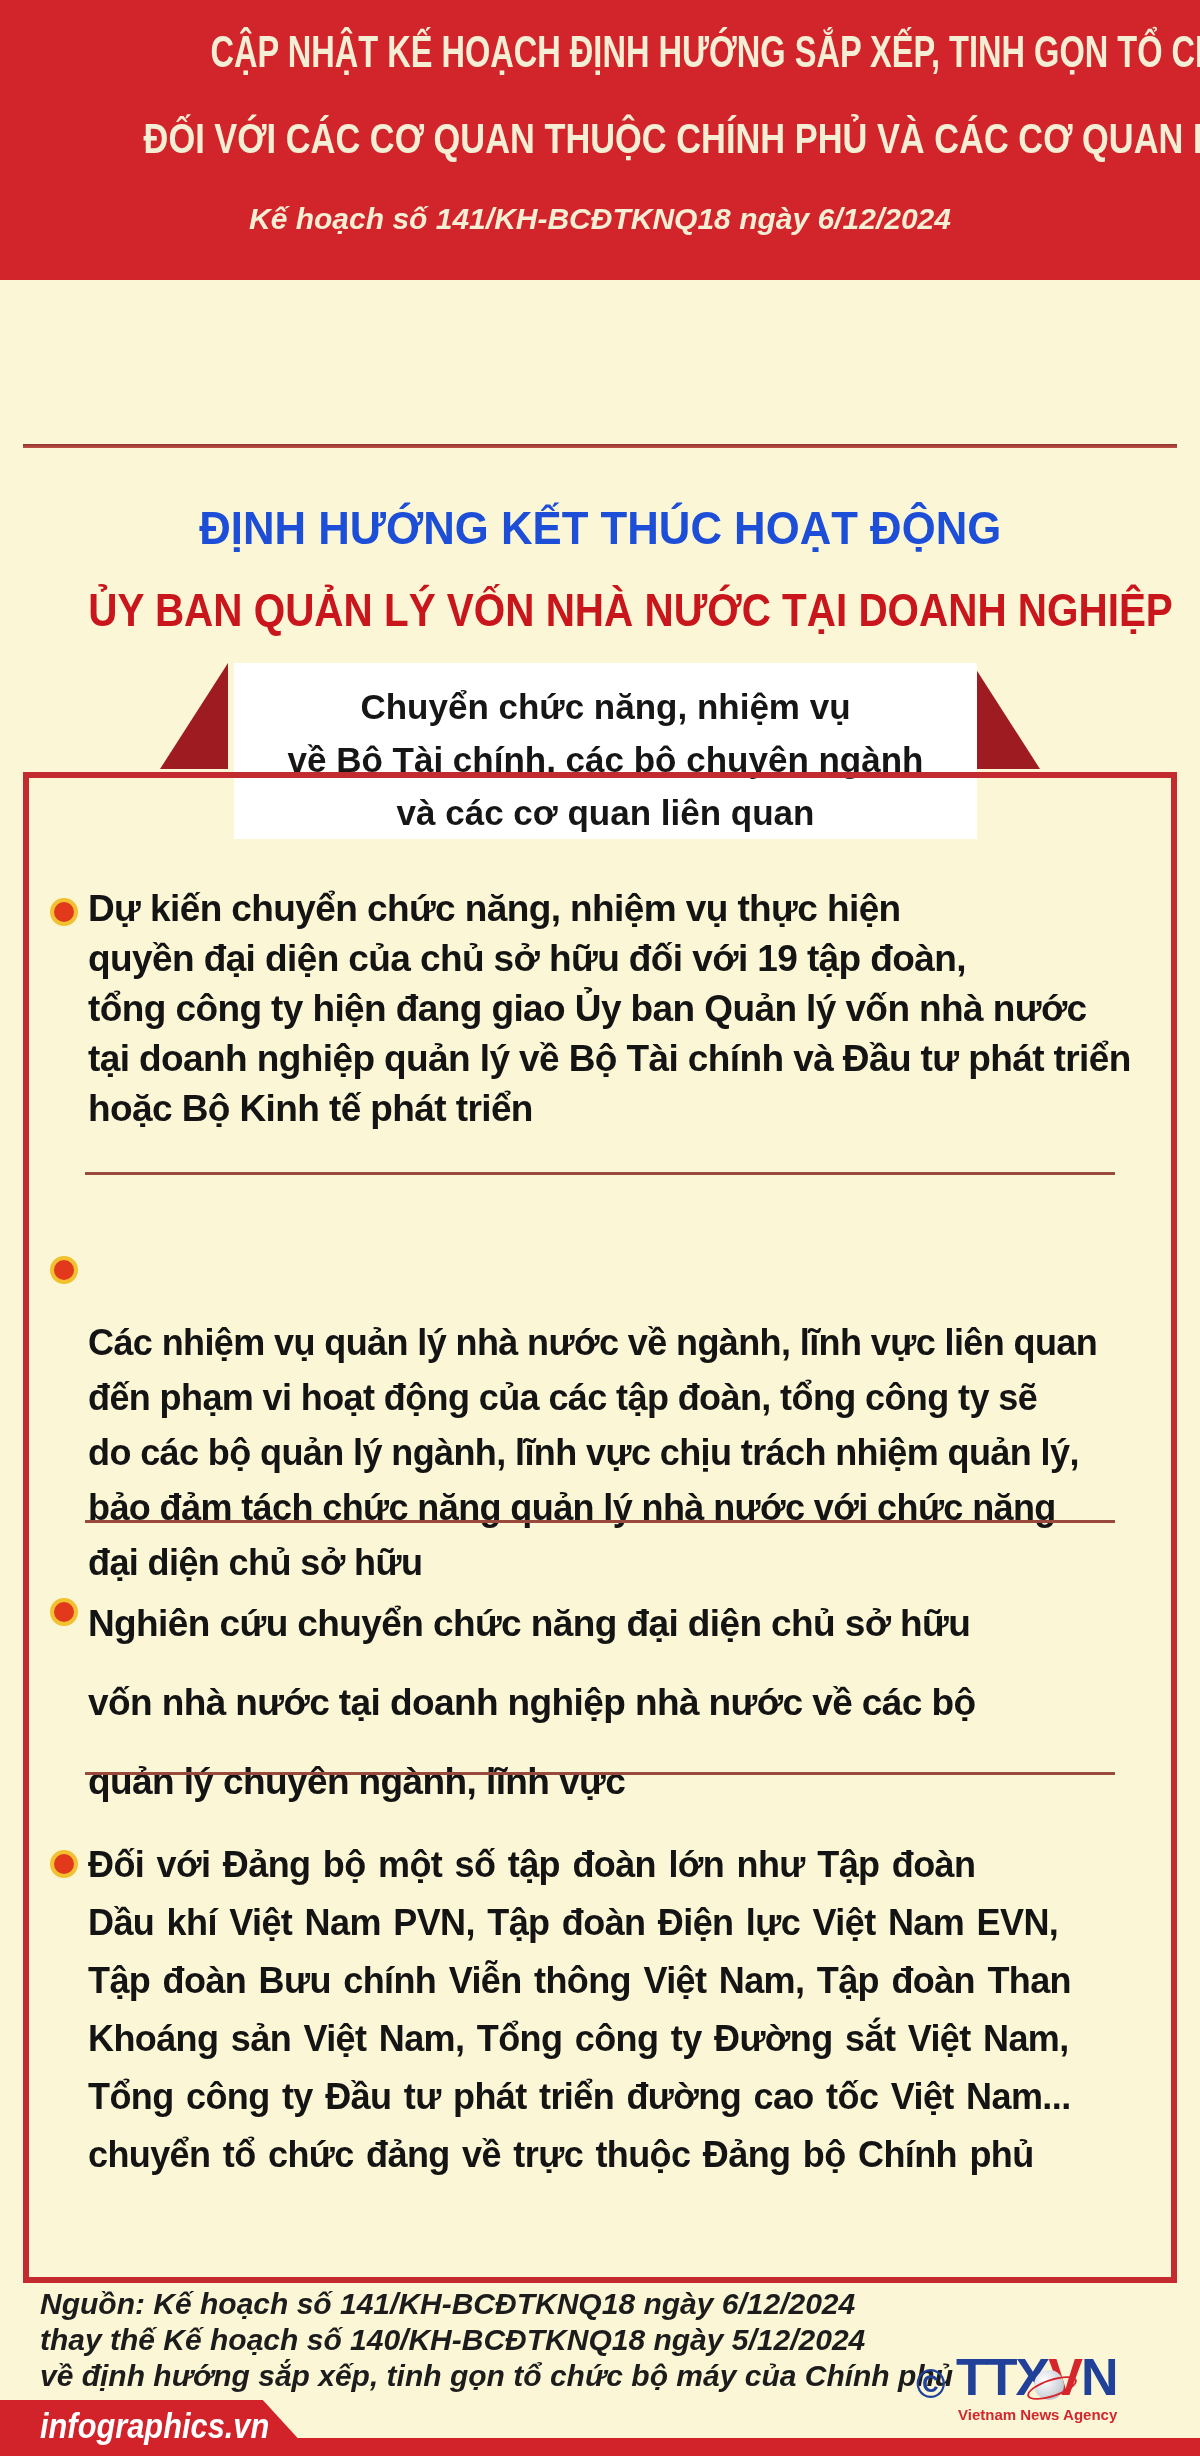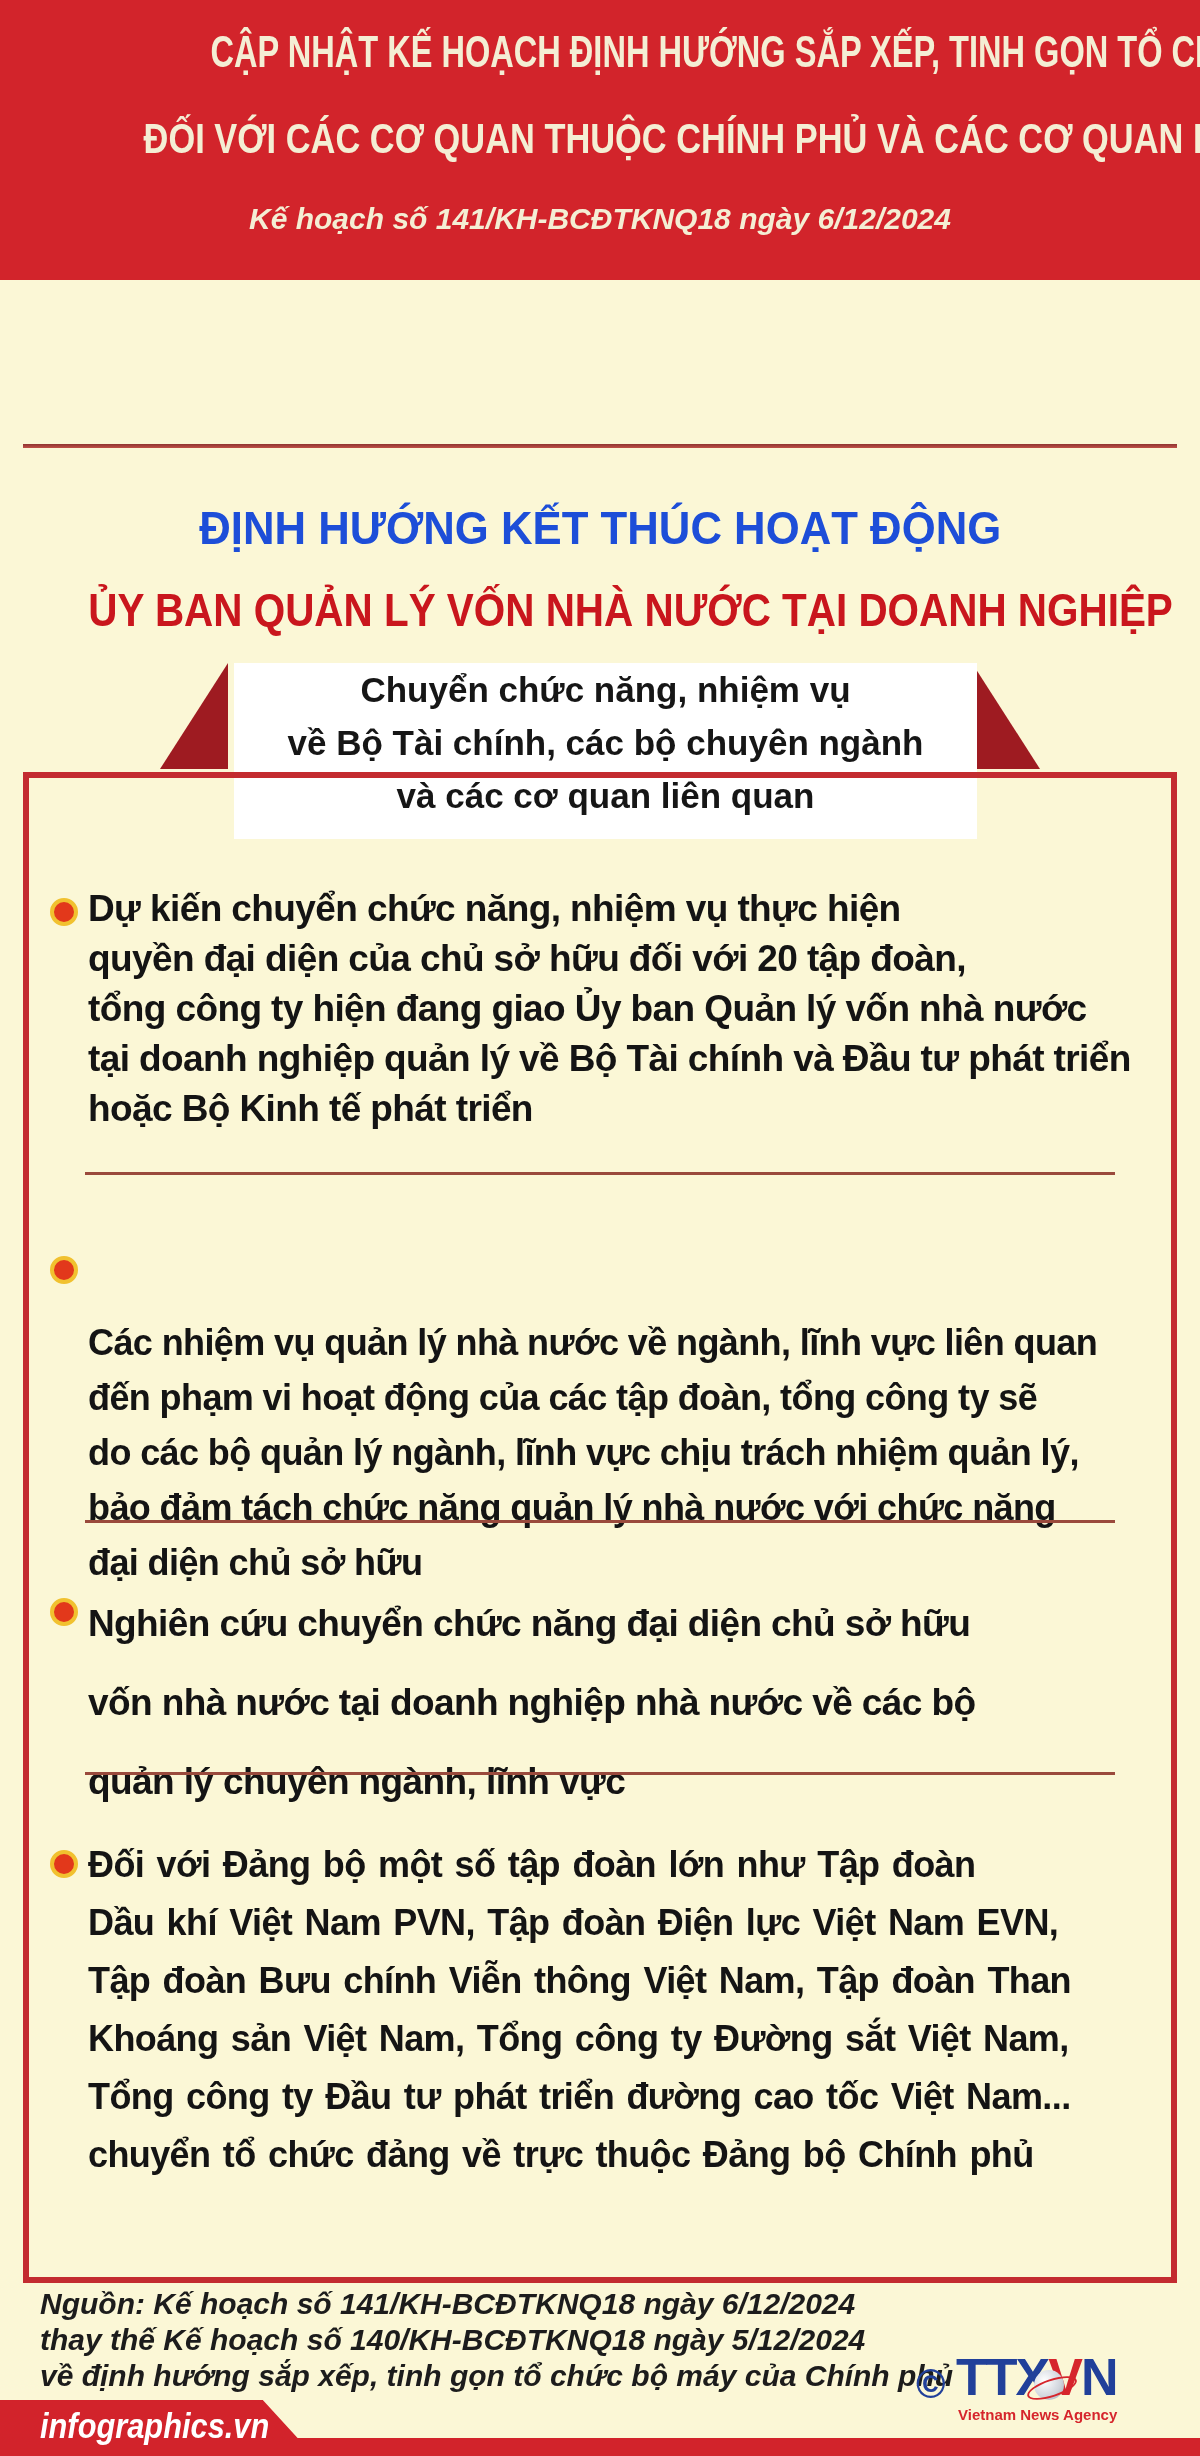--- a/index.html
+++ b/index.html
@@ -28,21 +28,21 @@
   .sec-h1 .condense{transform:scaleX(.93);}
   .sec-h2{top:582px;color:#c9161d;font-weight:700;font-size:47px;}
   .sec-h2 .condense{transform:scaleX(.86);}
 
   
   .tri{top:663px;width:68px;height:106px;background:#9e1b21;}
   .tri-left{left:160px;clip-path:polygon(100% 0,100% 100%,0 100%);}
   .tri-right{left:972px;clip-path:polygon(0 0,0 100%,100% 100%);}
   .banner-box{left:234px;top:663px;width:743px;height:176px;background:#ffffff;
     color:#161616;font-weight:700;font-size:35px;line-height:53px;text-align:center;
-    display:flex;align-items:flex-start;justify-content:center;}
+    display:flex;align-items:flex-end;justify-content:center;}
 
   
   .big-box{left:23px;top:772px;width:1154px;height:1511px;border:6px solid #c32b30;box-sizing:border-box;}
 
   .bullet-dot{width:20px;height:20px;border-radius:50%;background:#e2381b;border:4px solid #f1c12f;box-sizing:content-box;}
   .btext{left:88px;width:1078px;color:#141414;font-weight:700;letter-spacing:-0.6px;}
   .b1{top:884px;font-size:37px;line-height:50px;}
   .b2{top:1315px;font-size:36px;line-height:55px;}
   .b3{top:1584px;font-size:37px;line-height:79px;}
   .b4{top:1836px;font-size:36px;line-height:58px;word-spacing:3px;}
@@ -94,21 +94,21 @@
   <div class="abs banner-box">
     <div class="multiline">Chuyển chức năng, nhiệm vụ
 về Bộ Tài chính, các bộ chuyên ngành
 và các cơ quan liên quan</div>
   </div>
 
   <div class="abs big-box"></div>
 
   <div class="abs bullet-dot" style="left:50px;top:898px;"></div>
   <div class="abs btext b1 multiline">Dự kiến chuyển chức năng, nhiệm vụ thực hiện
-quyền đại diện của chủ sở hữu đối với 20 tập đoàn,
+quyền đại diện của chủ sở hữu đối với 19 tập đoàn,
 tổng công ty hiện đang giao Ủy ban Quản lý vốn nhà nước
 tại doanh nghiệp quản lý về Bộ Tài chính và Đầu tư phát triển
 hoặc Bộ Kinh tế phát triển</div>
   <div class="abs divider d1"></div>
 
   <div class="abs bullet-dot" style="left:50px;top:1256px;"></div>
   <div class="abs btext b2 multiline">Các nhiệm vụ quản lý nhà nước về ngành, lĩnh vực liên quan
 đến phạm vi hoạt động của các tập đoàn, tổng công ty sẽ
 do các bộ quản lý ngành, lĩnh vực chịu trách nhiệm quản lý,
 bảo đảm tách chức năng quản lý nhà nước với chức năng

